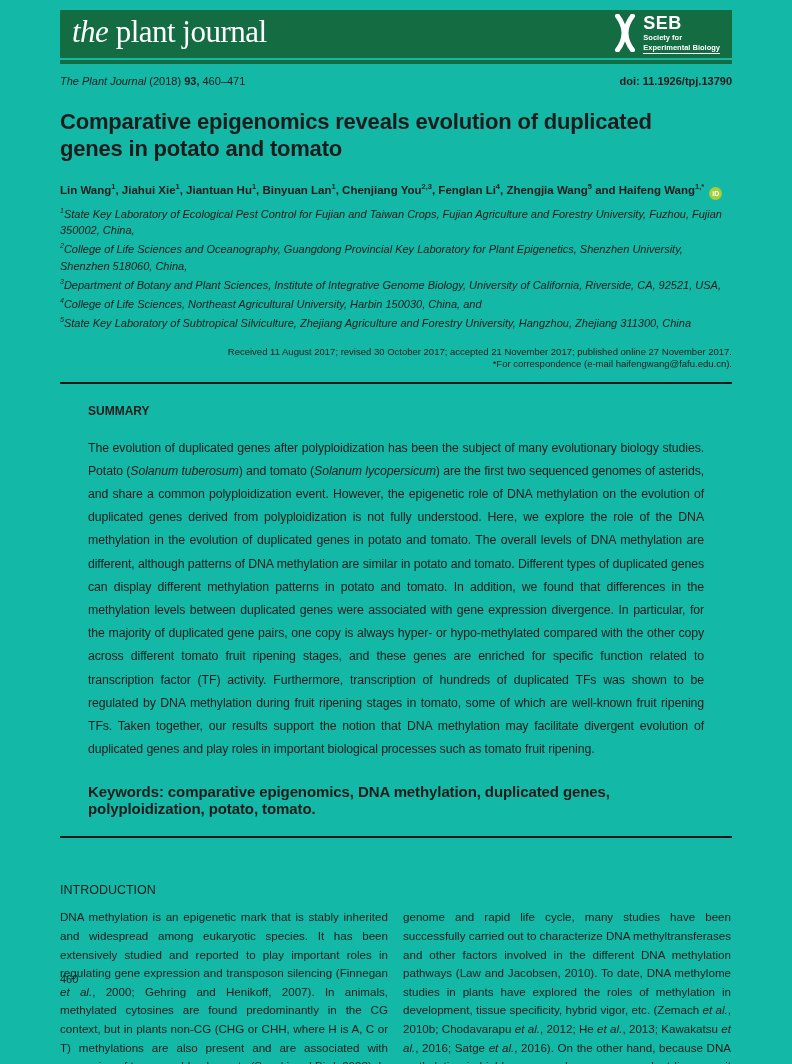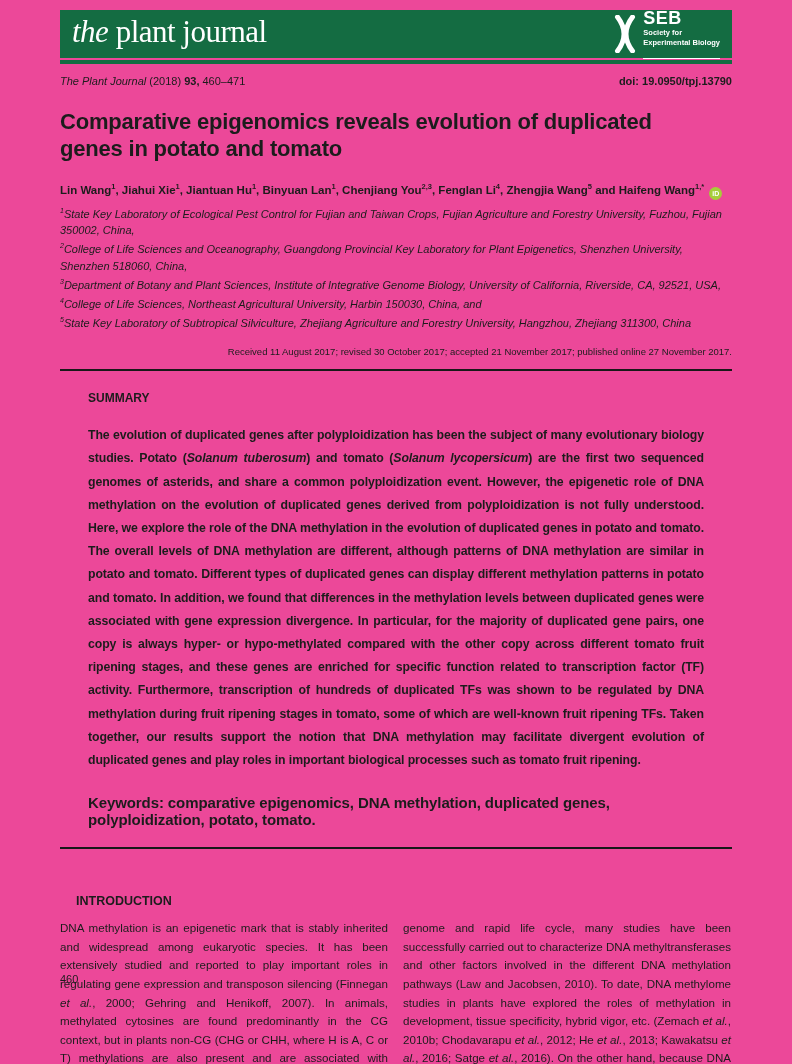--- a/index.html
+++ b/index.html
@@ -1,29 +1,29 @@
 <!DOCTYPE html>
 <html style="--green: #146c42; --orcid: #a6ce39;"><head>
 <meta charset="utf-8">
 <style>
   :root { --green:#146c42; --orcid:#a6ce39; --ink:#1c1c1c; }
   * { margin:0; padding:0; box-sizing:border-box; }
   body { background:#888; font-family:"Liberation Sans", sans-serif; color:var(--ink); }
-  .page { width:792px; height:1064px; background:#ec4899; margin:0 auto; position:relative; overflow:hidden; }
+  .page { width:792px; height:1064px; background:#14b8a6; margin:0 auto; position:relative; overflow:hidden; }
   .content { padding:10px 60px 0 60px; }
 
   
   .masthead { height:48px; background:var(--green); display:flex; justify-content:space-between; align-items:center; padding:0 12px 0 12px; }
   .masthead-title { font-family:"Liberation Serif", serif; color:#fff; font-size:31px; letter-spacing:-0.5px; white-space:nowrap; padding-bottom:4px; }
-  .seb { display:flex; align-items:center; gap:7px; color:#fff; }
+  .seb { display:flex; align-items:flex-start; gap:7px; color:#fff; }
   .seb-glyph { display:block; }
   .seb-text { line-height:1; }
   .seb-acronym { font-size:18px; font-weight:bold; letter-spacing:0.5px; }
   .seb-line { font-size:7.5px; margin-top:2px; white-space:nowrap;font-weight:bold; }
-  .seb-line2 { border-bottom:1px solid #fff; padding-bottom:12px; }
+  .seb-line2 { border-bottom:1px solid #fff; padding-bottom:2px; }
   .rule-green { height:4px; background:var(--green); margin-top:2px; }
 
   
   .cite-row { display:flex; justify-content:space-between; margin-top:11px; font-size:11px;gap:23px; }
   .cite-doi { font-weight:bold; }
 
   
   .article-title { margin-top:21px; font-size:22px; font-weight:bold; line-height:27px; letter-spacing:-0.2px; max-width:640px; }
   .authors-row { margin-top:17px; font-size:11.5px; font-weight:bold; line-height:15px; }
   .authors-row sup { font-size:7.5px; }
@@ -31,26 +31,26 @@
   .affiliations { margin-top:3px; font-style:italic; font-size:11px; line-height:16.5px; }
   .affiliations sup { font-size:7px; }
 
   .history-block { margin-top:14px; font-size:9.5px; line-height:12.5px;text-align:right; }
 
   .hr { border:none; border-top:2px solid #181818; margin-top:11px; }
 
   
   .summary { padding:20px 28px 0 28px; }
   .summary-heading { font-size:12px; font-weight:bold; }
-  .summary-body { margin-top:19px; font-size:12.3px; font-weight:bold; line-height:23.2px; text-align:justify; letter-spacing:-0.1px; }
+  .summary-body { margin-top:19px; font-size:12.3px; font-weight:normal; line-height:23.2px; text-align:justify; letter-spacing:-0.1px; }
   .keywords { margin-top:22px; font-size:15px; font-weight:bold; letter-spacing:-0.1px; }
   .hr2 { border:none; border-top:2px solid #181818; margin-top:19px; }
 
   
-  .intro-heading { margin-top:45px; font-size:12.5px; font-weight:bold;margin-left:16px; }
+  .intro-heading { margin-top:45px; font-size:12.5px; font-weight:normal; }
   .columns { display:flex; gap:15px; margin-top:11px; }
   .col { width:328px; font-size:11.6px; line-height:18.6px; text-align:justify; }
 
   
   .footer { position:absolute; left:60px; right:60px; top:972px; display:flex; justify-content:space-between; align-items:flex-start; font-size:11px; line-height:14px; }
   .footer-right { text-align:right; }
 </style>
 </head>
 <body>
 
@@ -68,37 +68,38 @@
           <div class="seb-acronym">SEB</div>
           <div class="seb-line">Society for</div>
           <div class="seb-line seb-line2">Experimental Biology</div>
         </div>
       </div>
     </div>
     <div class="rule-green"></div>
 
     <div class="cite-row">
       <div class="cite-left"><i>The Plant Journal</i> (2018) <b>93,</b> 460–471</div>
-      <div class="cite-doi">doi: 19.0950/tpj.13790</div>
+      <div class="cite-doi">doi: 11.1926/tpj.13790</div>
     </div>
 
     <h1 class="article-title">Comparative epigenomics reveals evolution of duplicated genes in potato and tomato</h1>
 
     <div class="authors-row"><span>Lin Wang<sup>1</sup>, Jiahui Xie<sup>1</sup>, Jiantuan Hu<sup>1</sup>, Binyuan Lan<sup>1</sup>, Chenjiang You<sup>2,3</sup>, Fenglan Li<sup>4</sup>, Zhengjia Wang<sup>5</sup> and Haifeng Wang<sup>1,*</sup></span><span class="orcid-icon">iD</span></div>
 
     <div class="affiliations">
       <div><sup>1</sup>State Key Laboratory of Ecological Pest Control for Fujian and Taiwan Crops, Fujian Agriculture and Forestry University, Fuzhou, Fujian 350002, China,</div>
       <div><sup>2</sup>College of Life Sciences and Oceanography, Guangdong Provincial Key Laboratory for Plant Epigenetics, Shenzhen University, Shenzhen 518060, China,</div>
       <div><sup>3</sup>Department of Botany and Plant Sciences, Institute of Integrative Genome Biology, University of California, Riverside, CA, 92521, USA,</div>
       <div><sup>4</sup>College of Life Sciences, Northeast Agricultural University, Harbin 150030, China, and</div>
       <div><sup>5</sup>State Key Laboratory of Subtropical Silviculture, Zhejiang Agriculture and Forestry University, Hangzhou, Zhejiang 311300, China</div>
     </div>
 
     <div class="history-block">
       <div>Received 11 August 2017; revised 30 October 2017; accepted 21 November 2017; published online 27 November 2017.</div>
+      <div>*For correspondence (e-mail haifengwang@fafu.edu.cn).</div>
     </div>
 
     <hr class="hr">
 
     <div class="summary">
       <div class="summary-heading">SUMMARY</div>
       <p class="summary-body">The evolution of duplicated genes after polyploidization has been the subject of many evolutionary biology studies. Potato (<i>Solanum tuberosum</i>) and tomato (<i>Solanum lycopersicum</i>) are the first two sequenced genomes of asterids, and share a common polyploidization event. However, the epigenetic role of DNA methylation on the evolution of duplicated genes derived from polyploidization is not fully understood. Here, we explore the role of the DNA methylation in the evolution of duplicated genes in potato and tomato. The overall levels of DNA methylation are different, although patterns of DNA methylation are similar in potato and tomato. Different types of duplicated genes can display different methylation patterns in potato and tomato. In addition, we found that differences in the methylation levels between duplicated genes were associated with gene expression divergence. In particular, for the majority of duplicated gene pairs, one copy is always hyper- or hypo-methylated compared with the other copy across different tomato fruit ripening stages, and these genes are enriched for specific function related to transcription factor (TF) activity. Furthermore, transcription of hundreds of duplicated TFs was shown to be regulated by DNA methylation during fruit ripening stages in tomato, some of which are well-known fruit ripening TFs. Taken together, our results support the notion that DNA methylation may facilitate divergent evolution of duplicated genes and play roles in important biological processes such as tomato fruit ripening.</p>
       <p class="keywords">Keywords: comparative epigenomics, DNA methylation, duplicated genes, polyploidization, potato, tomato.</p>
     </div>
 

